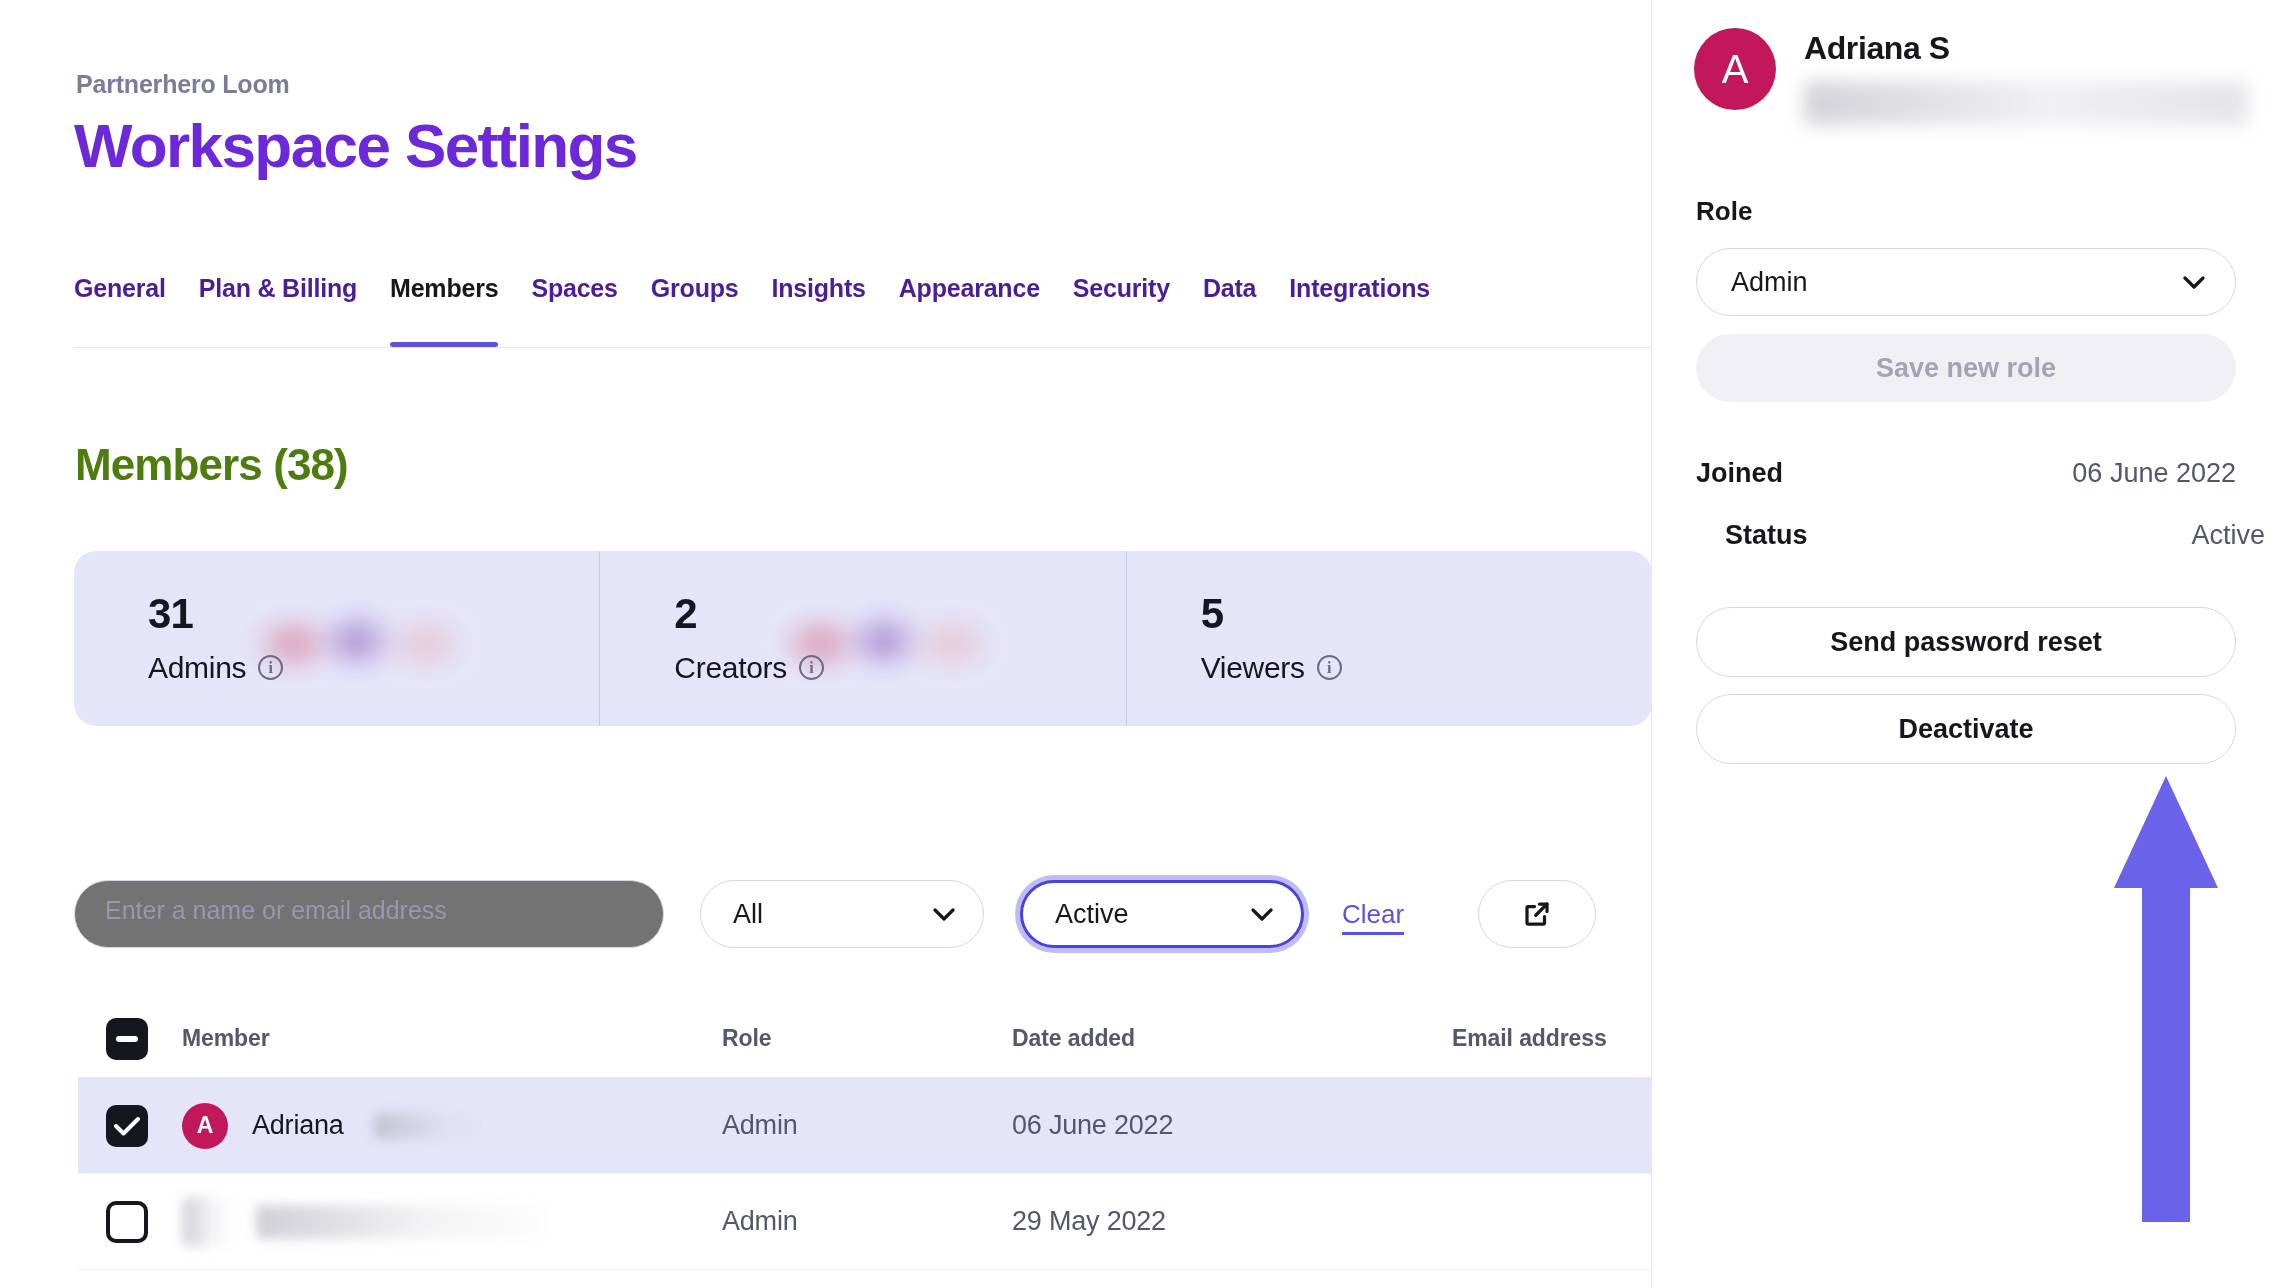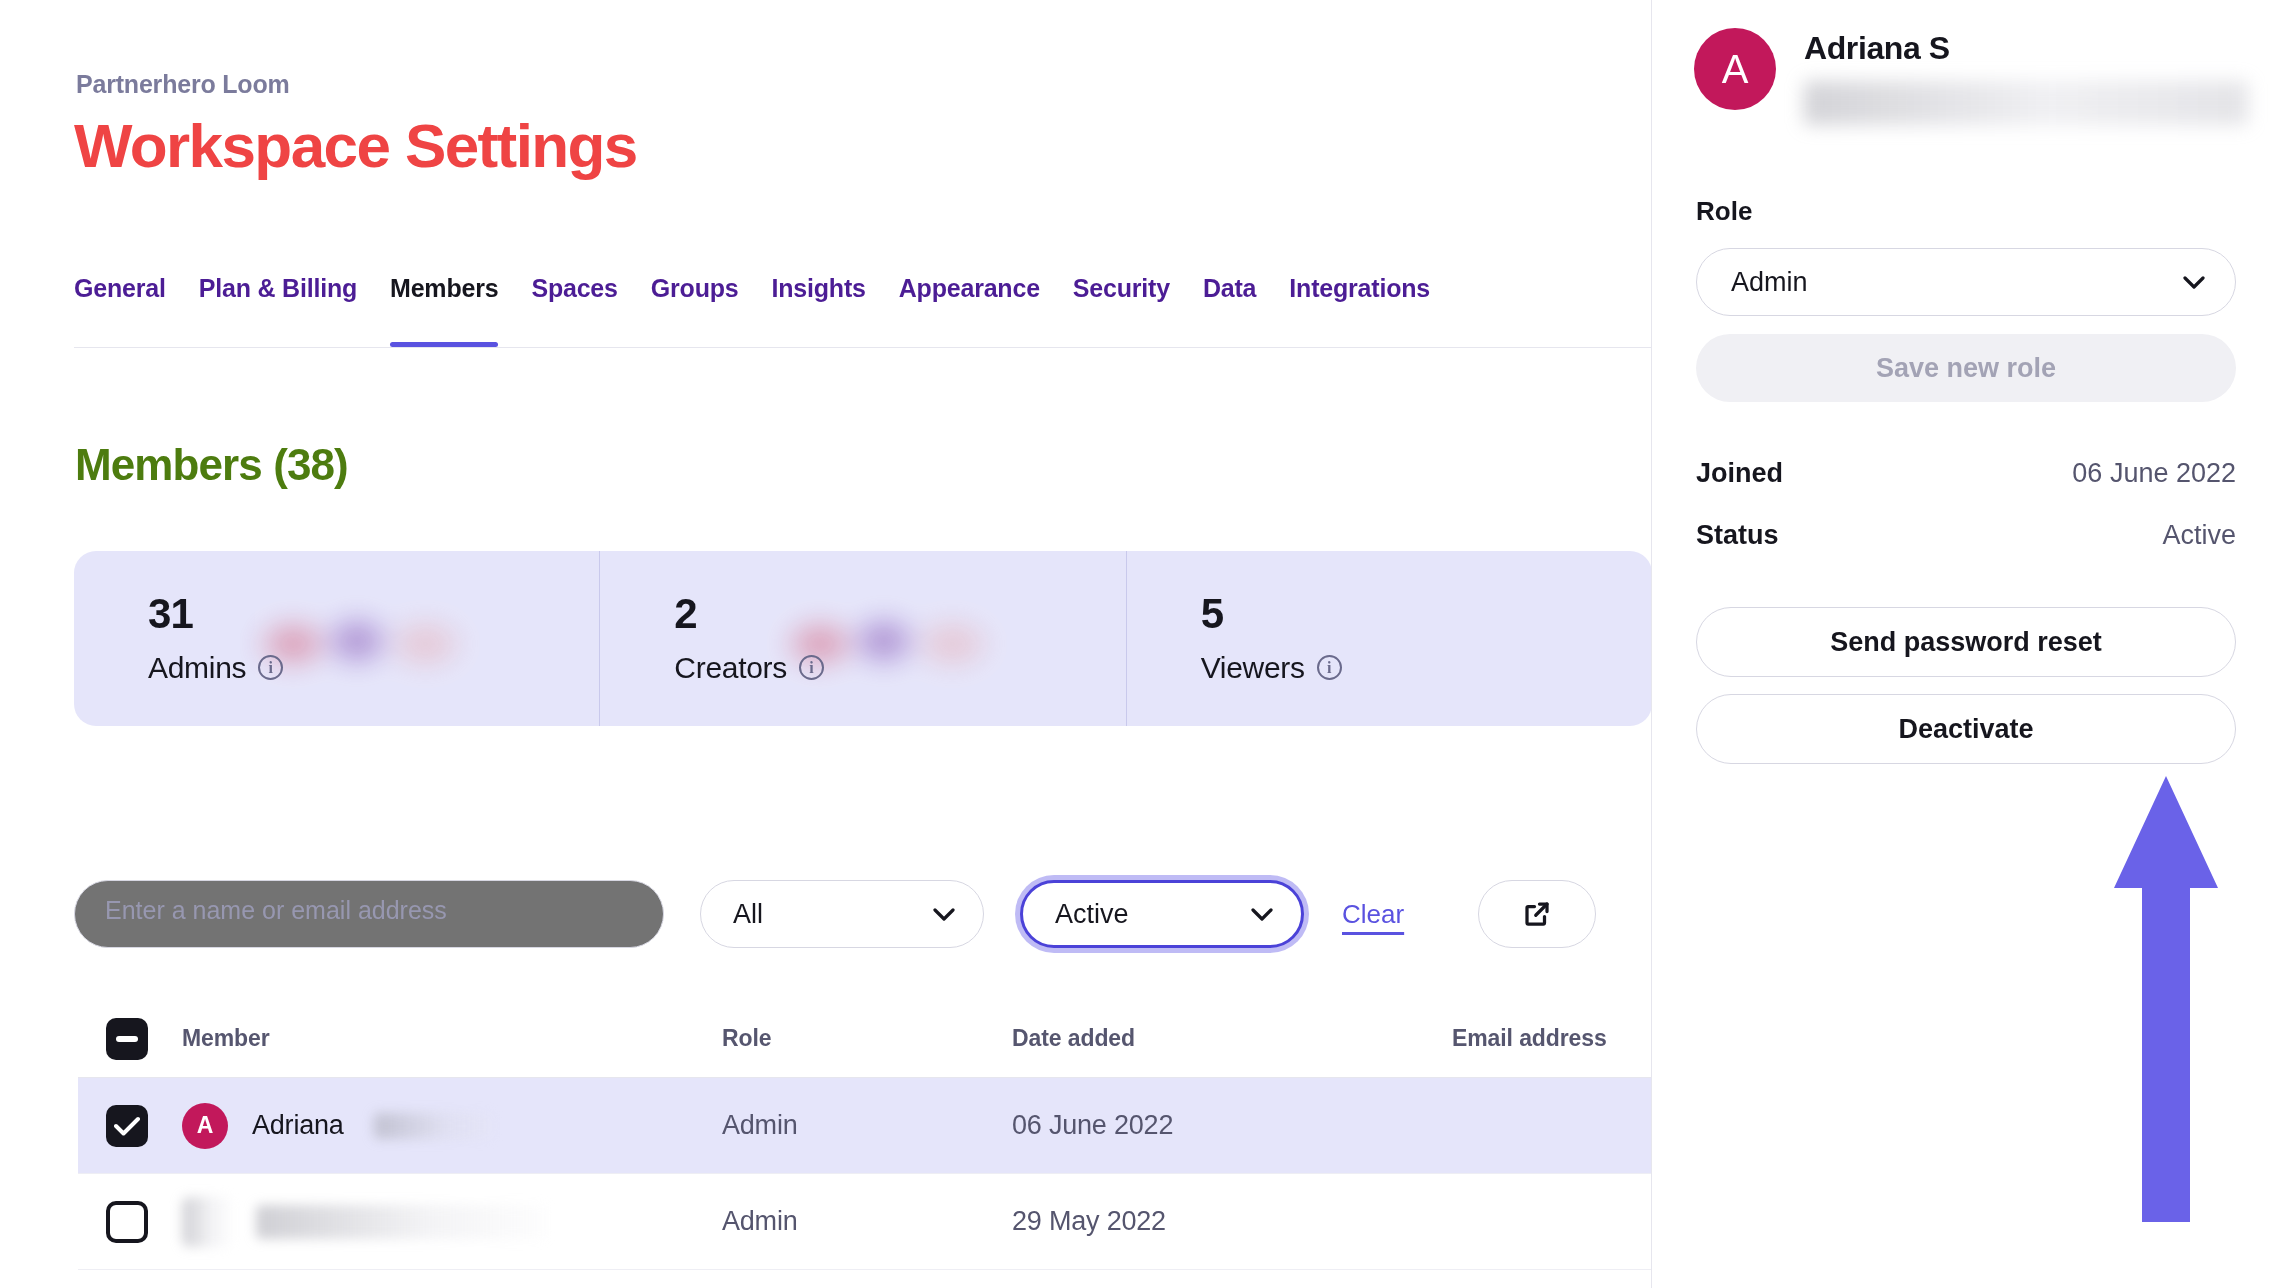--- a/index.html
+++ b/index.html
@@ -19,21 +19,21 @@
     overflow: hidden;
     background: #fff;
   }
   .workspace-name {
     position: absolute; left: 76px; top: 70px;
     font-size: 25px; font-weight: 700; color: #7b7b9c;
     letter-spacing: -0.2px;
   }
   .page-title {
     position: absolute; left: 74px; top: 110px;
-    font-size: 62px; font-weight: 700; color: #ef4444;
+    font-size: 62px; font-weight: 700; color: #6d28d9;
     letter-spacing: -1.6px;
   }
 
   
   .tabs {
     position: absolute; left: 74px; top: 275px;
     display: flex; align-items: flex-end; gap: 33px;
     height: 72px;
   }
   .tab {
@@ -405,21 +405,21 @@
       </svg>
     </div>
 
     <button class="panel-btn-disabled">Save new role</button>
 
     <div class="kv" style="top:458px;">
       <span class="k">Joined</span>
       <span class="v">06 June 2022</span>
     </div>
 
-    <div class="kv" style="top:520px;">
+    <div class="kv" style="top:520px;margin-left:29px;">
       <span class="k">Status</span>
       <span class="v">Active</span>
     </div>
 
     <button class="panel-btn" style="top:607px;">Send password reset</button>
     <button class="panel-btn" style="top:694px;">Deactivate</button>
   </aside>
 
   <svg class="arrow-annotation" viewBox="0 0 120 460">
     <path d="M60 6 L112 118 L84 118 L84 452 L36 452 L36 118 L8 118 Z" fill="#6a62e8"></path>

